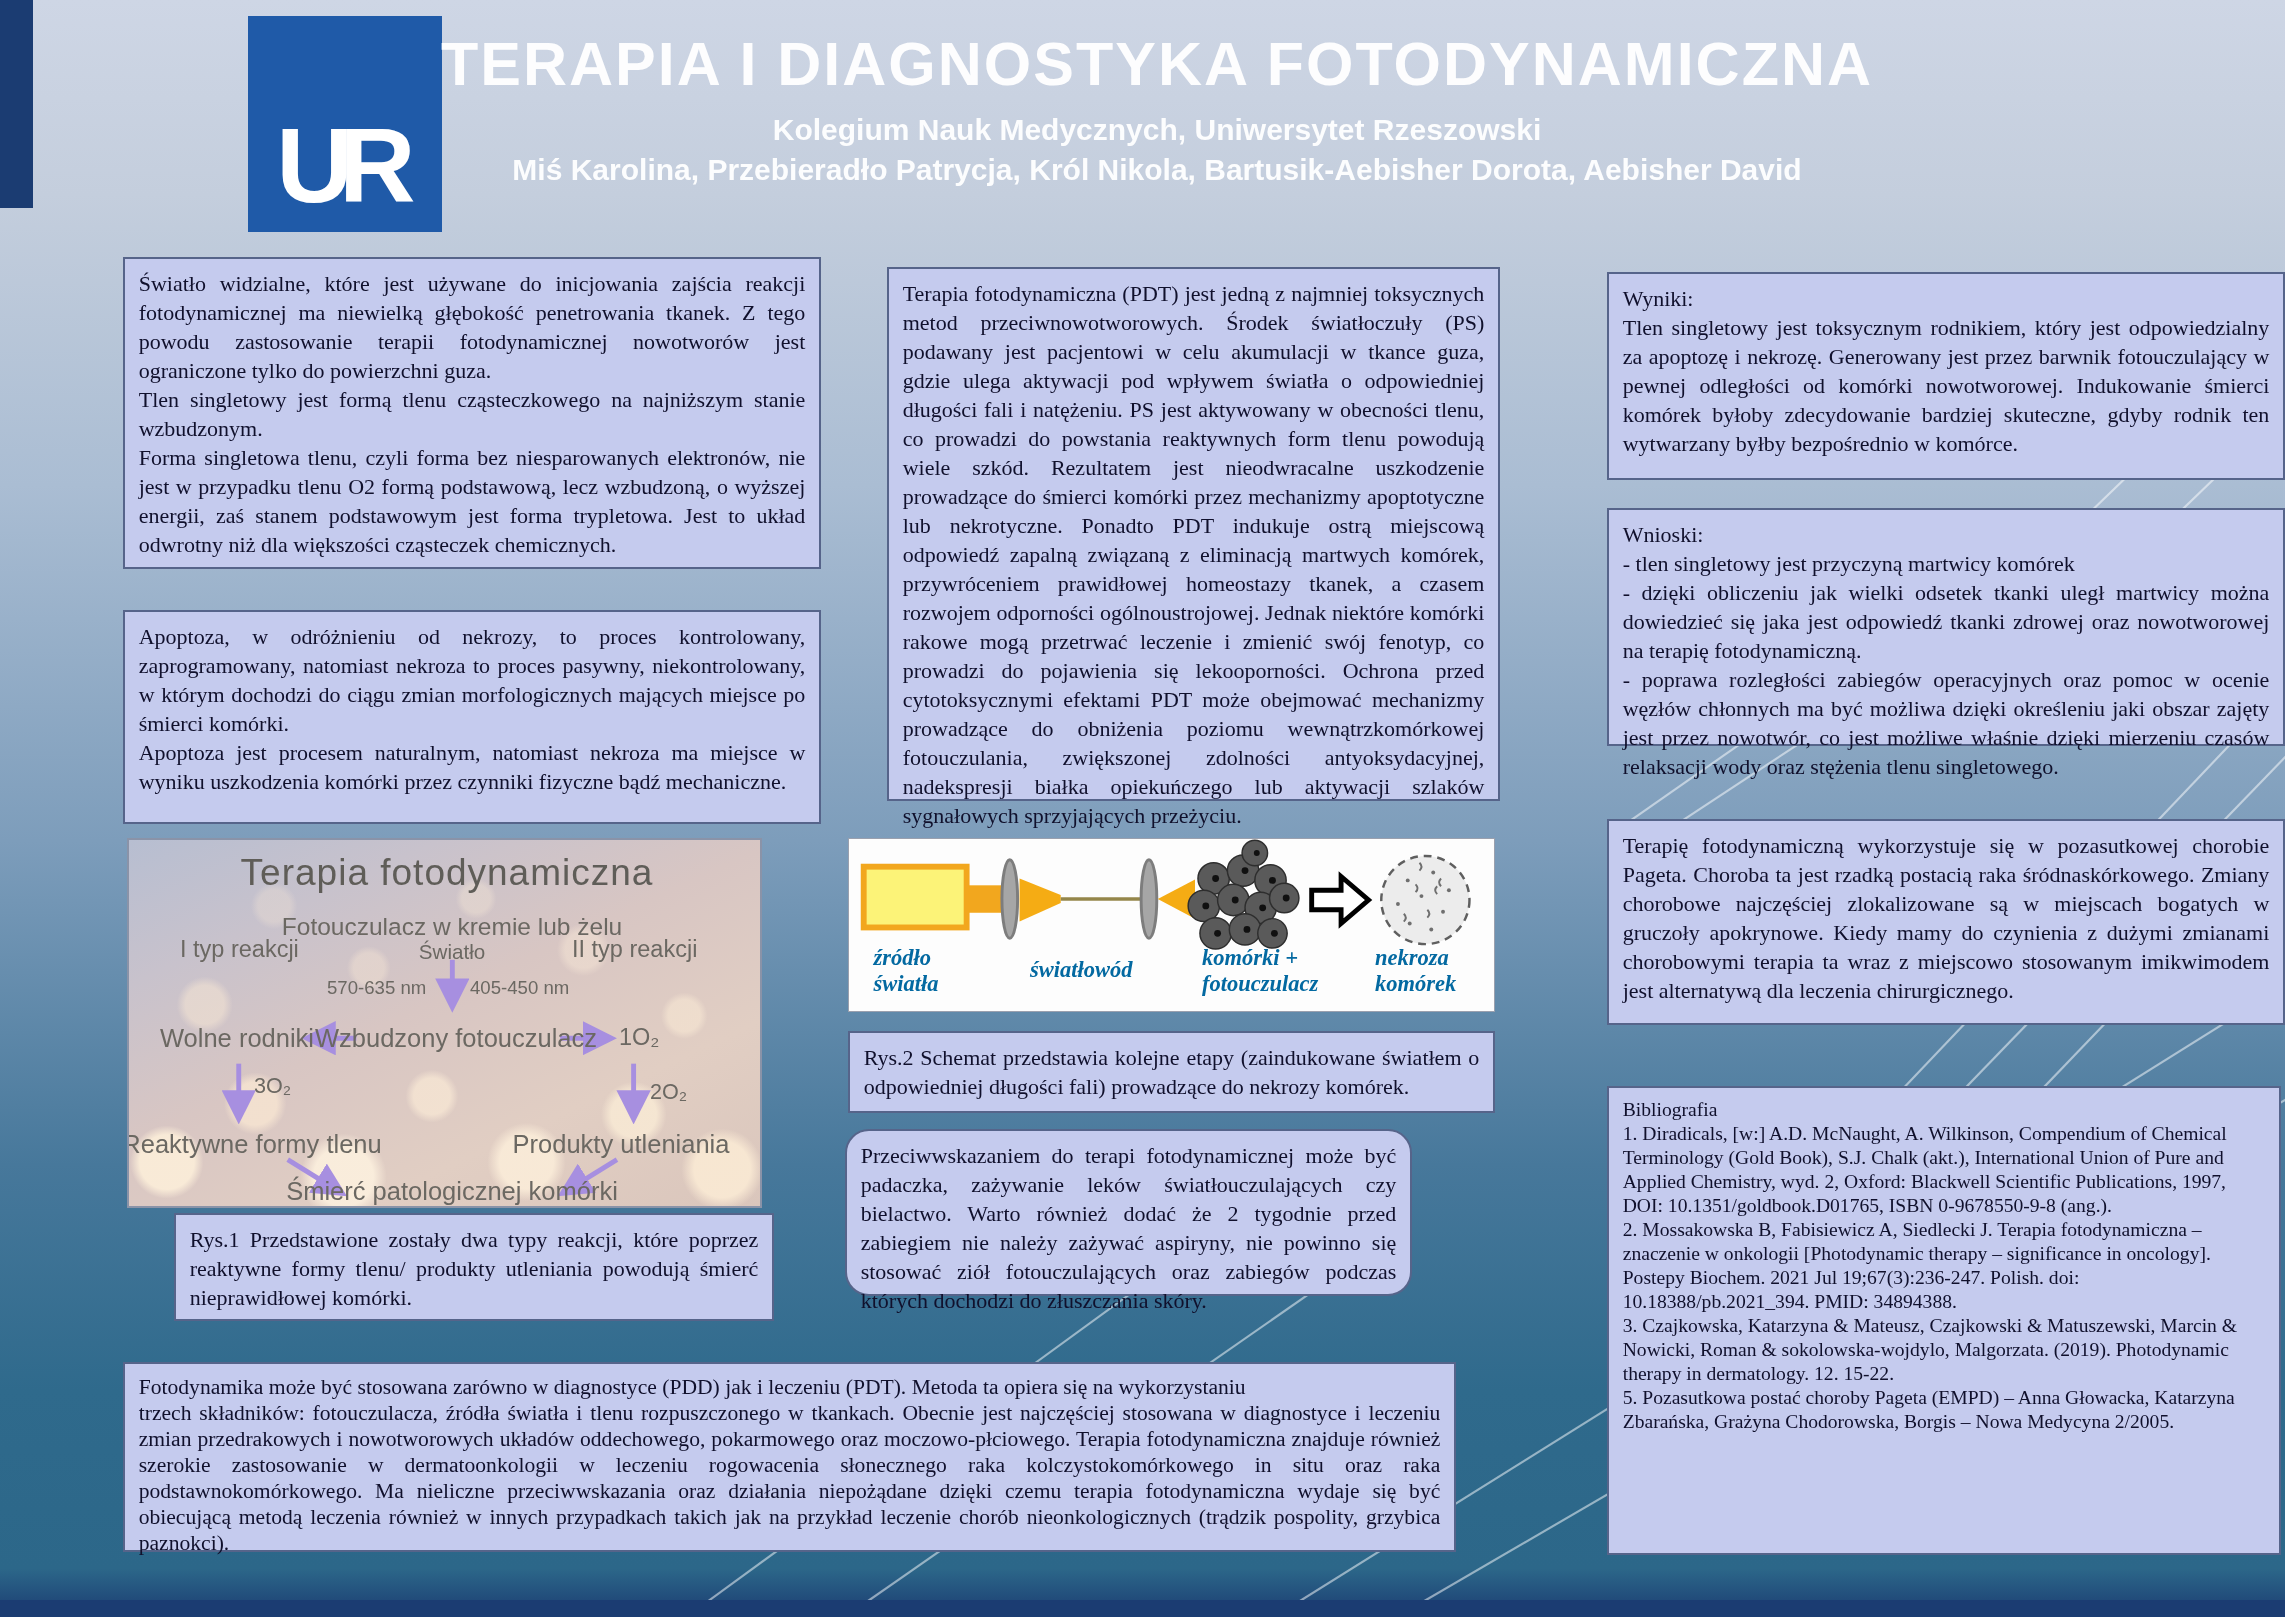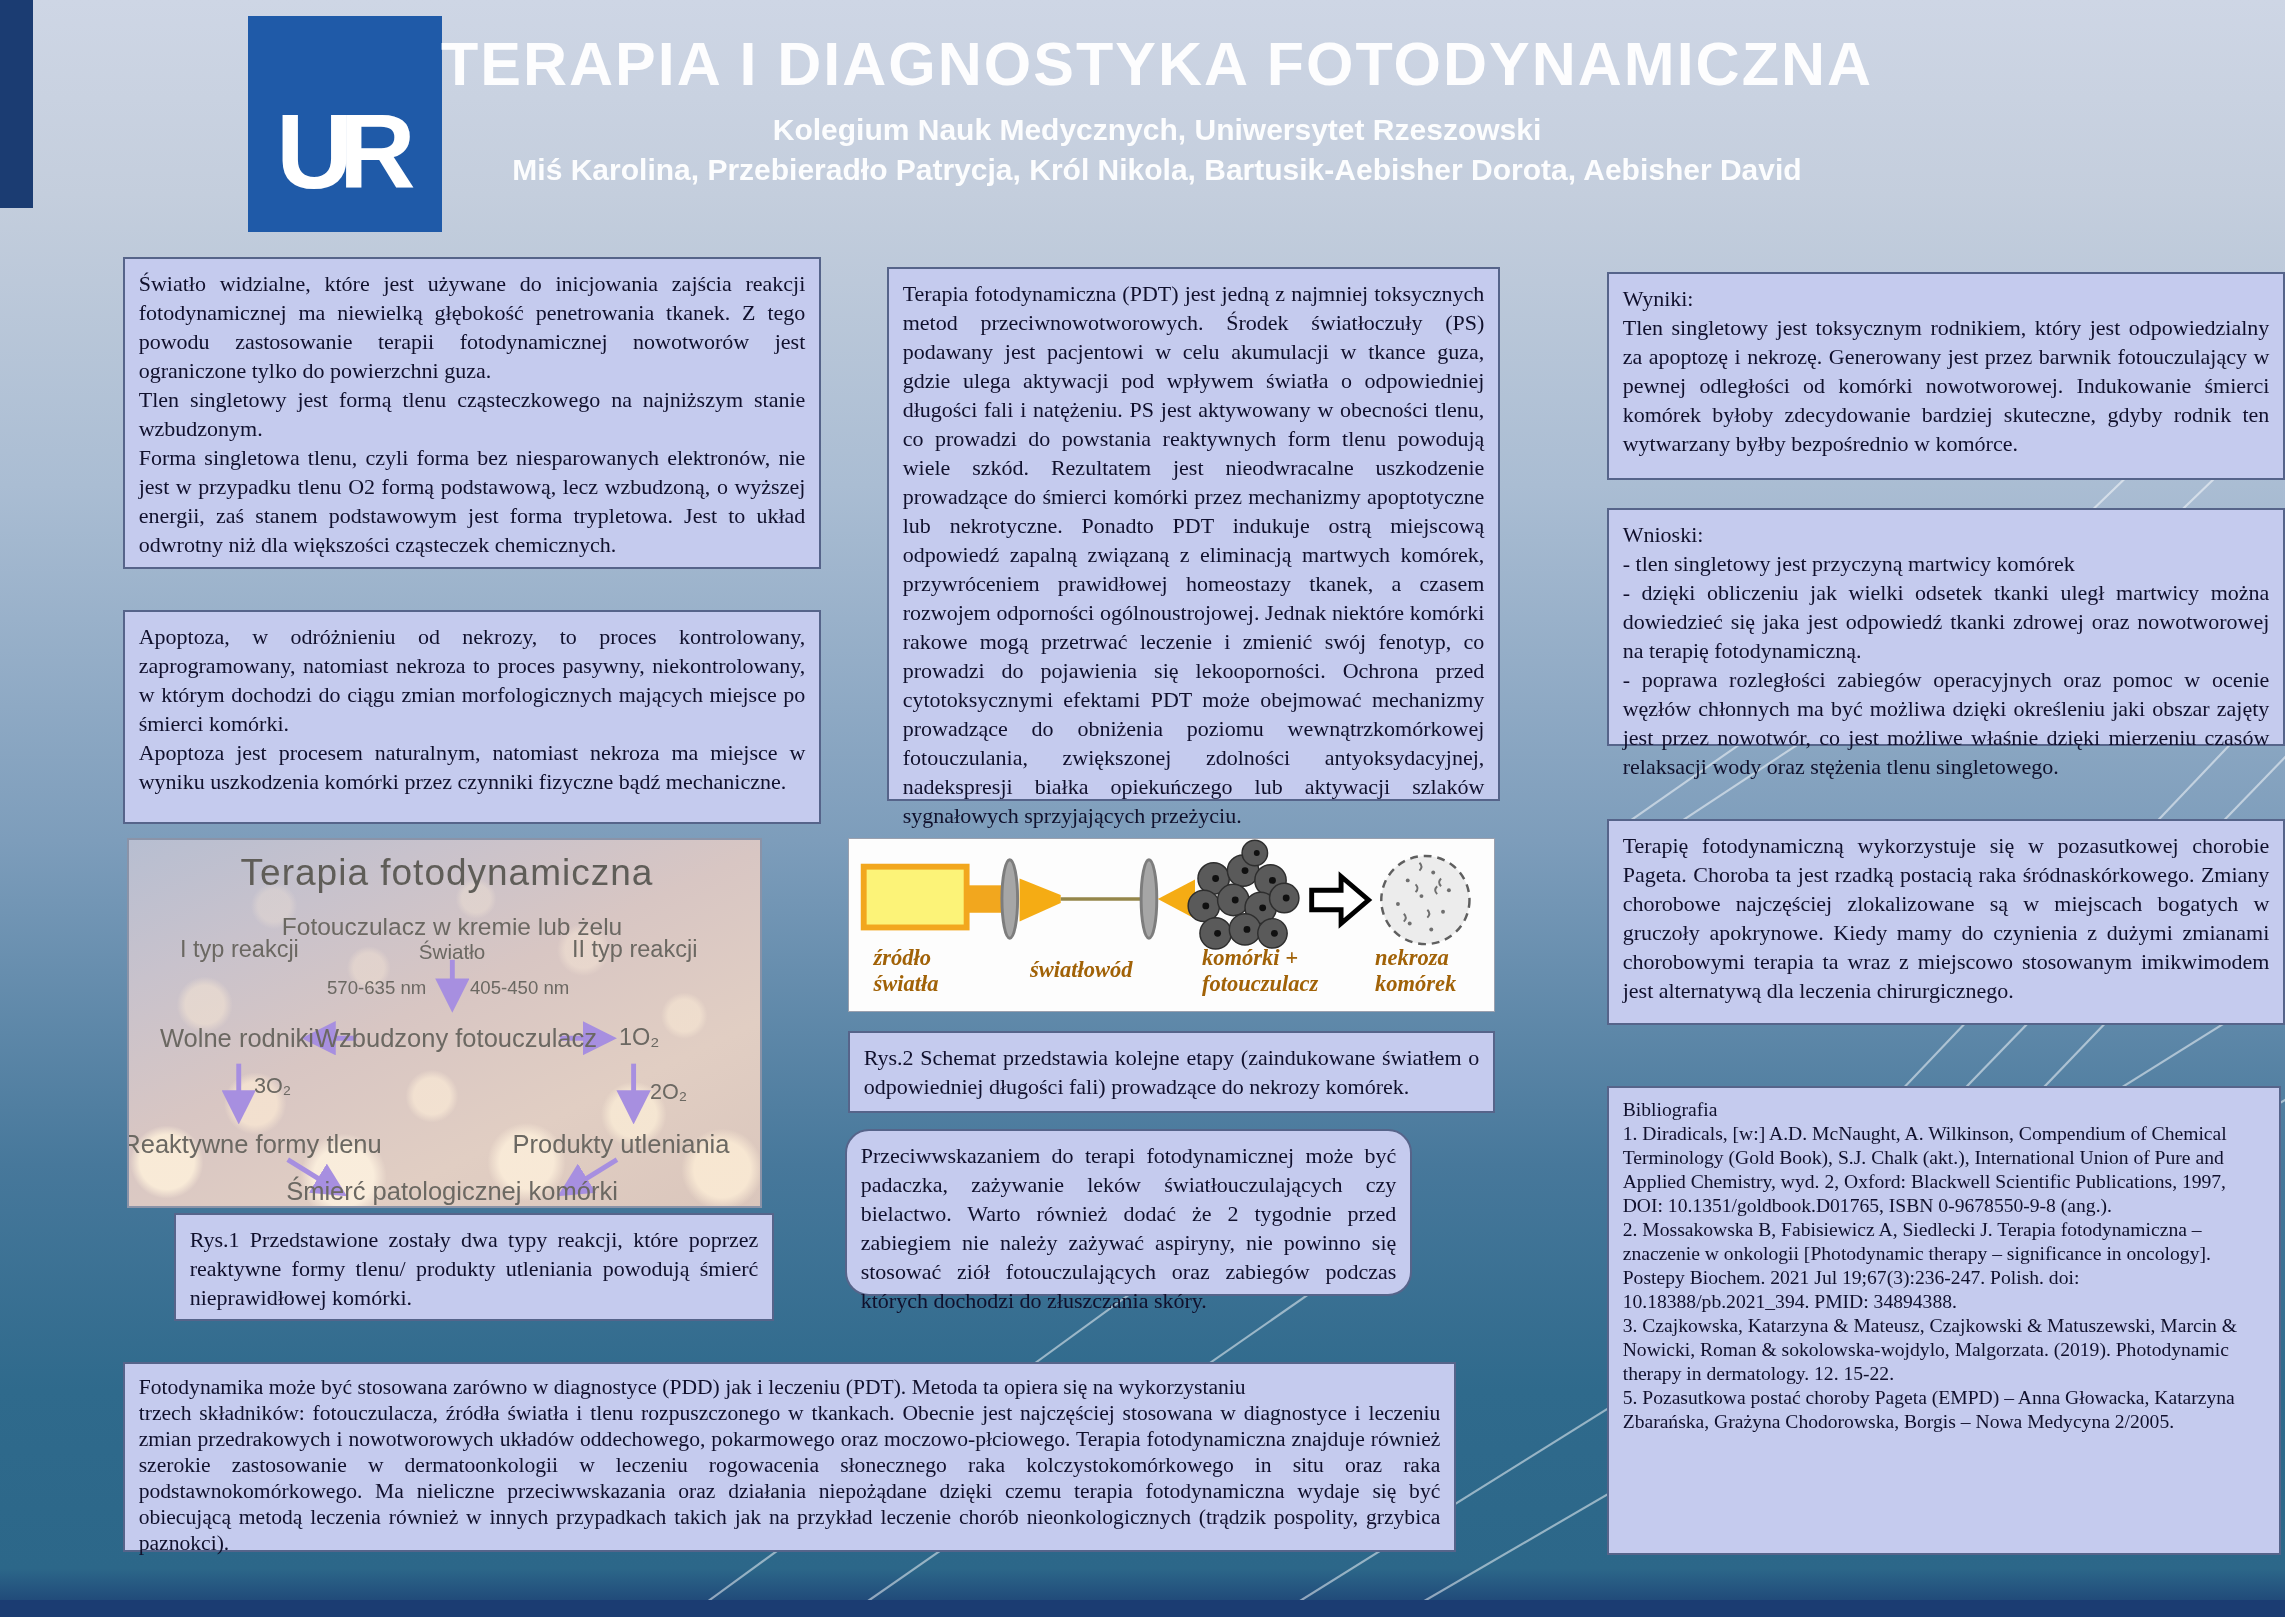--- a/index.html
+++ b/index.html
@@ -13,21 +13,21 @@
     color:#10102c;font-family:"Liberation Serif",serif;font-size:22px;line-height:29px;
     text-align:justify;padding:9.8px 13.7px;}
   .pbox p{margin:0;}
   .pbox .hd{text-align:left;}
   .small{font-size:19.6px;line-height:24px;text-align:left;}
   .prelines{white-space:pre-line;}
   
   .logo{position:absolute;left:248px;top:15.7px;width:194px;height:216px;background:#1f5aa8;
     display:flex;align-items:flex-end;justify-content:center;}
   .logo span{color:#fff;font-weight:bold;font-size:106px;letter-spacing:-13.7px;line-height:1;
-    padding-bottom:28px;padding-right:11.8px;font-family:"Liberation Sans",sans-serif;}
+    padding-bottom:14px;padding-right:11.8px;font-family:"Liberation Sans",sans-serif;}
   .head{position:absolute;left:412px;top:0;width:1490px;text-align:center;color:rgba(255,255,255,.95);}
   .head .t{font-size:61px;font-weight:bold;letter-spacing:2px;margin-top:29px;}
   .head .s1{font-size:30px;font-weight:bold;margin-top:13.7px;}
   .head .s2{font-size:30px;font-weight:bold;margin-top:5.9px;}
   
   .fig1{position:absolute;left:127px;top:838px;width:635px;height:370px;border:2px solid #8a93a8;box-sizing:border-box;overflow:hidden;
     color:#6b6862;font-family:"Liberation Sans",sans-serif;
     background:
       radial-gradient(circle 47px at 6% 88%, rgba(250,236,216,.95) 0 58%, rgba(250,236,216,0) 78%),
       radial-gradient(circle 39px at 20% 72%, rgba(248,230,210,.8) 0 55%, rgba(248,230,210,0) 80%),
@@ -42,21 +42,21 @@
       radial-gradient(circle 27.4px at 38% 35%, rgba(244,228,212,.45) 0 55%, rgba(244,228,212,0) 80%),
       radial-gradient(circle 25.5px at 55% 16%, rgba(244,230,214,.4) 0 55%, rgba(244,230,214,0) 80%),
       radial-gradient(circle 29px at 23% 18%, rgba(242,228,214,.35) 0 55%, rgba(242,228,214,0) 80%),
       linear-gradient(155deg,#b7bed1 0%,#c8c2cc 22%,#d8c6c3 46%,#e1cec3 72%,#dac6bc 100%);}
   .f1l{position:absolute;white-space:nowrap;}
   .f1c{transform:translateX(-50%);}
   .f1svg{position:absolute;inset:0;}
   
   .fig2{position:absolute;left:848px;top:838px;width:647px;height:174px;background:#fdfdfd;border:1px solid #9aa0ae;box-sizing:border-box;}
   .f2l{position:absolute;font-family:"Liberation Serif",serif;font-style:italic;font-weight:bold;
-    font-size:22.5px;line-height:25.5px;color:#a16207;white-space:pre-line;}
+    font-size:22.5px;line-height:25.5px;color:#0369a1;white-space:pre-line;}
 </style>
 </head>
 <body>
 
 <div class="poster">
 
   <svg class="deco" width="2286" height="1617" viewBox="0 0 2332 1650">
     <g stroke="#ffffff" stroke-width="2.2" stroke-opacity="0.5">
       <line x1="2130" y1="525" x2="2332" y2="330"></line>
       <line x1="2185" y1="560" x2="2332" y2="418"></line>

